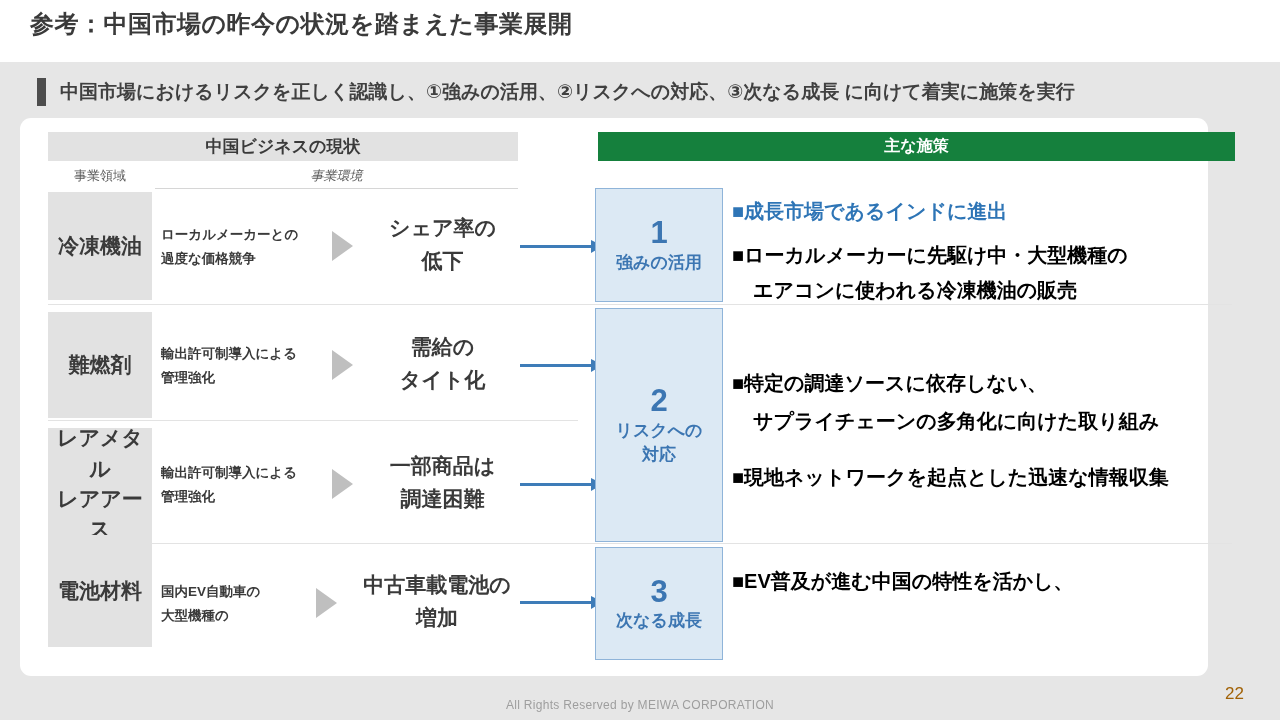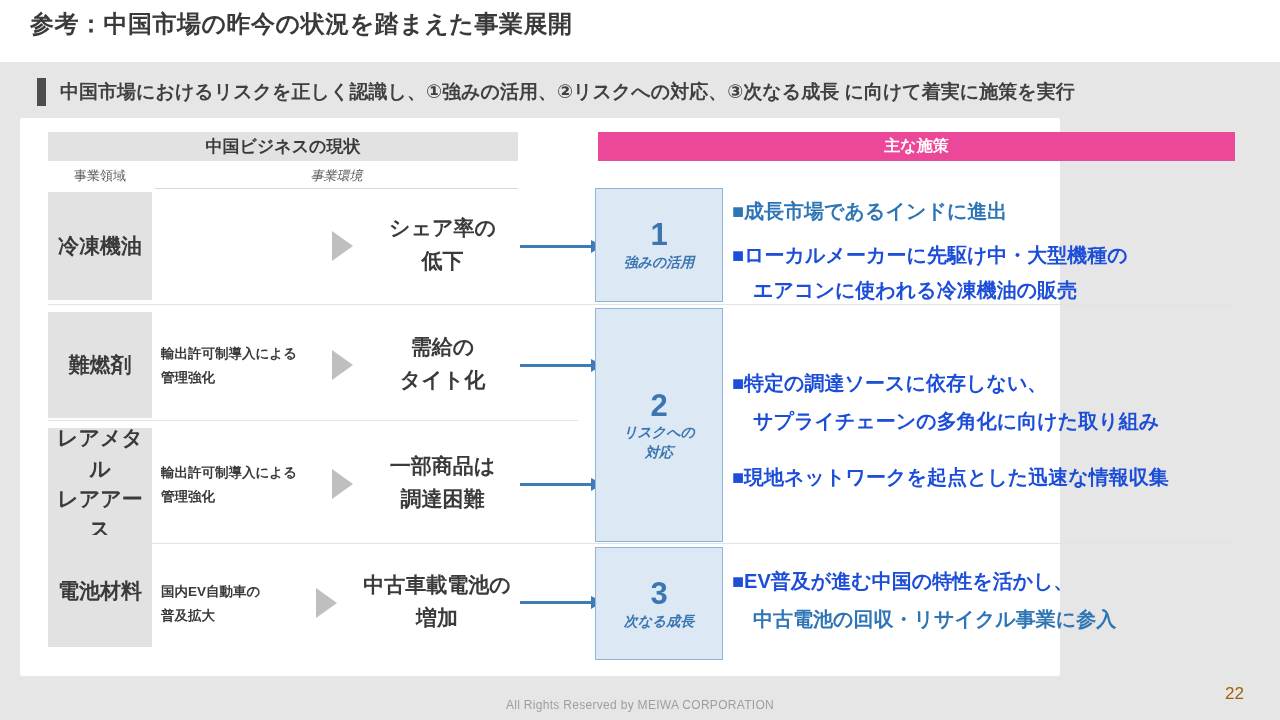--- a/index.html
+++ b/index.html
@@ -12,33 +12,33 @@
   .top-band { position:absolute; left:0; top:0; width:1280px; height:62px; background:#FFFFFF; }
   .slide-title {
     position:absolute; left:30px; top:8px; font-size:24px; font-weight:700;
     color:#3A3A3A; letter-spacing:0.5px;
   }
   .key-message-row { position:absolute; left:37px; top:78px; display:flex; align-items:center; }
   .key-bar { width:9px; height:28px; background:#4D4D4D; margin-right:14px; flex:none; }
   .key-text { font-size:19px; font-weight:700; color:#404040; white-space:nowrap; }
 
   .card {
-    position:absolute; left:20px; top:118px; width:1040px; height:558px;
-    background:#FFFFFF; border-radius:2px;
+    position:absolute; left:20px; top:118px; width:1188px; height:558px;
+    background:#FFFFFF; border-radius:11px;
   }
 
   
   .tbl-header {
     position:absolute; left:28px; top:14px; width:470px; height:29px;
     background:#E2E2E2; color:#3A3A3A; font-size:17px; font-weight:700;
     display:flex; align-items:center; justify-content:center;
   }
   .measures-header {
     position:absolute; left:578px; top:14px; width:637px; height:29px;
-    background:#ec4899; color:#FFFFFF; font-size:16px; font-weight:700;
+    background:#15803d; color:#FFFFFF; font-size:16px; font-weight:700;
     display:flex; align-items:center; justify-content:center;
   }
   .col-label { position:absolute; top:49px; font-size:13px; color:#595959; text-align:center; }
   .col-label.domain { left:28px; width:104px; }
   .col-label.environment { left:135px; width:363px;font-style:italic; }
   .col-underline { position:absolute; left:135px; top:70px; width:363px; height:1px; background:#D6D6D6; }
 
   
   .sep { position:absolute; height:1px; background:#E3E3E3; }
   .sep.s1 { left:28px; top:186px; width:1184px; }
@@ -88,27 +88,27 @@
   .step-box {
     position:absolute; left:575px; width:128px;
     background:#DCE9F4; border:1px solid #8FB4D9; box-sizing:border-box;
     display:flex; flex-direction:column; align-items:center; justify-content:center;
     color:#3C76B2;
   }
   .sb1 { top:70px;  height:114px; }
   .sb2 { top:190px; height:234px; }
   .sb3 { top:429px; height:113px; }
   .step-number { font-size:31px; font-weight:700; line-height:1.15; }
-  .step-label { font-size:14px; font-weight:700; text-align:center; white-space:pre-line; line-height:1.4;font-style:italic; }
+  .step-label { font-size:17px; font-weight:700; text-align:center; white-space:pre-line; line-height:1.4; }
 
   
   .bullets { position:absolute; left:712px; width:515px; }
   .bg1 { top:80px; } .bg2 { top:252px; } .bg3 { top:450px; }
   .bullet-line {
-    font-size:20px; font-weight:700; color:#1d4ed8; line-height:1.3; white-space:nowrap;
+    font-size:20px; font-weight:700; color:#000000; line-height:1.3; white-space:nowrap;
   }
   .bullet-line.blue { color:#2E75B6; }
   .bullet-line.indent { padding-left:21px; }
   .mb-lg { margin-bottom:18px; } .mb-md { margin-bottom:12px; } .mb-xl { margin-bottom:30px; } .mb-sm { margin-bottom:9px; }
 
   .footer-copyright {
     position:absolute; left:0; width:1280px; top:698px; text-align:center;
     font-size:12px; color:#9E9E9E; letter-spacing:0.3px;
   }
   .page-number { position:absolute; right:36px; top:684px; font-size:17px; color:#a16207; }
@@ -132,20 +132,22 @@
 
     <div class="col-label domain">事業領域</div>
     <div class="col-label environment">事業環境</div>
     <div class="col-underline"></div>
 
     <div class="sep s1"></div>
     <div class="sep s2"></div>
     <div class="sep s3"></div>
 
     <div class="row-label rl1">冷凍機油</div>
+    <div class="env-text ev1">ローカルメーカーとの
+過度な価格競争</div>
     <div class="tri t1"></div>
     <div class="outcome o1">シェア率の
 低下</div>
 
     <div class="row-label rl2">難燃剤</div>
     <div class="env-text ev2">輸出許可制導入による
 管理強化</div>
     <div class="tri t2"></div>
     <div class="outcome o2">需給の
 タイト化</div>
@@ -153,21 +155,21 @@
     <div class="row-label rl3">レアメタル
 レアアース</div>
     <div class="env-text ev3">輸出許可制導入による
 管理強化</div>
     <div class="tri t3"></div>
     <div class="outcome o3">一部商品は
 調達困難</div>
 
     <div class="row-label rl4">電池材料</div>
     <div class="env-text ev4">国内EV自動車の
-普及拡大</div>
+大型機種の</div>
     <div class="tri t4"></div>
     <div class="outcome o4">中古車載電池の
 増加</div>
 
     <div class="flow-arrow fa1"></div>
     <div class="flow-arrow fa2"></div>
     <div class="flow-arrow fa3"></div>
     <div class="flow-arrow fa4"></div>
 
     <div class="step-box sb1">
@@ -189,20 +191,19 @@
       <div class="bullet-line mb-sm">■ローカルメーカーに先駆け中・大型機種の</div>
       <div class="bullet-line indent">エアコンに使われる冷凍機油の販売</div>
     </div>
     <div class="bullets bg2">
       <div class="bullet-line mb-md">■特定の調達ソースに依存しない、</div>
       <div class="bullet-line indent mb-xl">サプライチェーンの多角化に向けた取り組み</div>
       <div class="bullet-line">■現地ネットワークを起点とした迅速な情報収集</div>
     </div>
     <div class="bullets bg3">
       <div class="bullet-line mb-md">■EV普及が進む中国の特性を活かし、</div>
-      <div class="bullet-line blue indent">中古電池の回収・リサイクル事業に参入</div>
     </div>
 
   </div>
 
   <div class="footer-copyright">All Rights Reserved by MEIWA CORPORATION</div>
   <div class="page-number">22</div>
 </div>
 
 </body></html>

